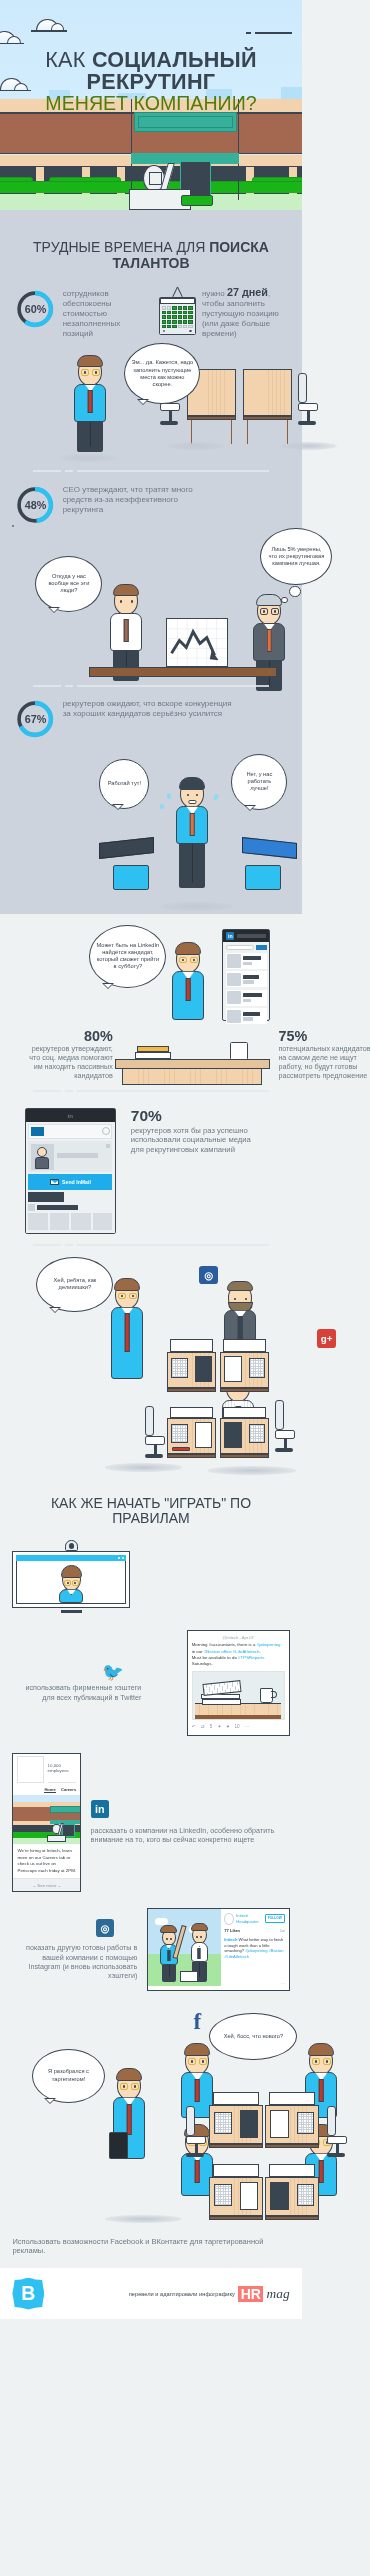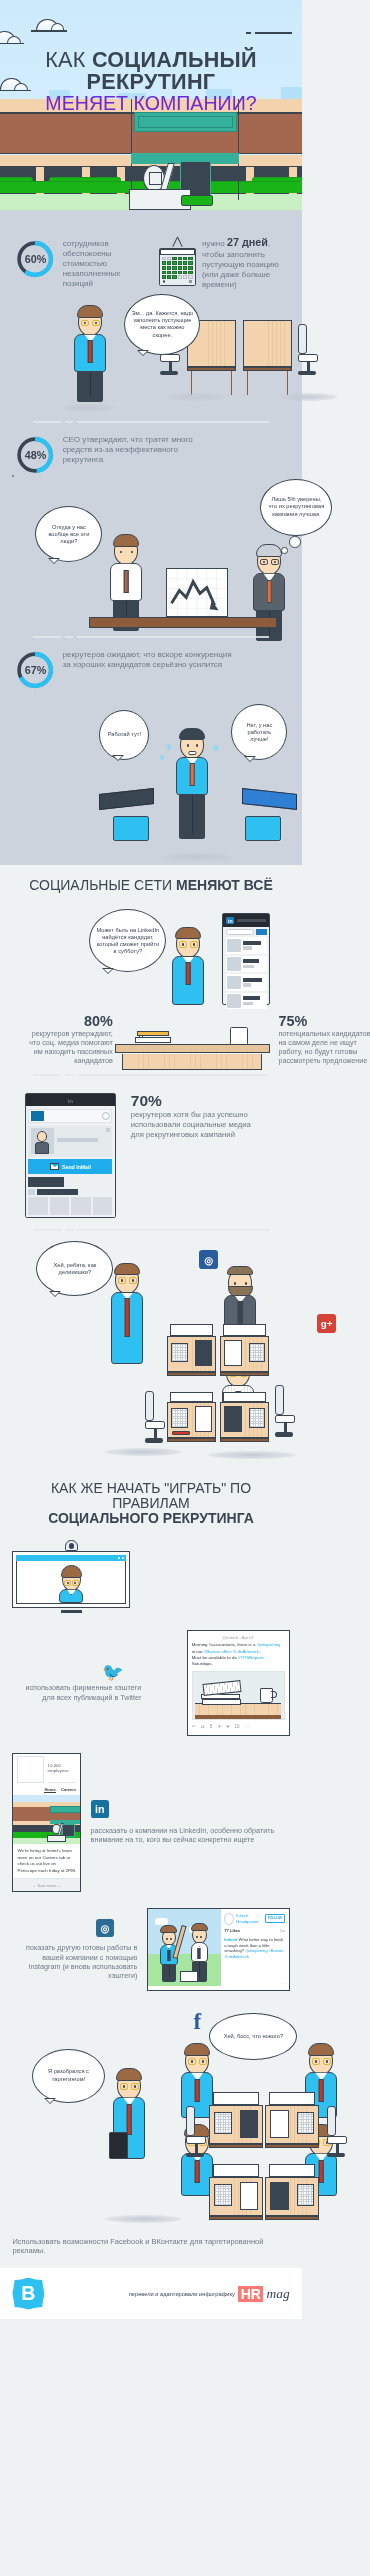--- a/index.html
+++ b/index.html
@@ -25,21 +25,21 @@
   .cloud u { position:absolute; bottom:1px; left:19.6px; width:13.4px; height:7.7px;
     background:linear-gradient(#fff,#e8f4fd); border:1.5px solid #3a4552; border-bottom:none;
     border-radius:7.2px 7.2px 0 0; }
   .dashline { position:absolute; height:1.5px; background:#3a4552; }
 
   .titlewrap { position:absolute; top:49px; left:0; right:0; text-align:center; z-index:6; }
   .t1 { font-size:21.6px; letter-spacing:0.3px; line-height:1; color:#3a4552;
         font-family:"Liberation Sans Narrow","Liberation Sans",sans-serif; }
   .t1 .thin { font-weight:300; }
   .t1 .bold { font-weight:700; }
-  .t2 { font-size:19.6px; line-height:1.1; font-weight:300; color:#6d28d9; margin-top:1px;
+  .t2 { font-size:19.6px; line-height:1.1; font-weight:300; color:#4d7c0f; margin-top:1px;
         font-family:"Liberation Sans Narrow","Liberation Sans",sans-serif; }
 
   
   .building { position:absolute; left:0; right:0; bottom:17.5px; height:111px; }
   .bwall { position:absolute; left:0; right:0; top:14.4px; height:41px; background:#a4674f; border-top:1.5px solid #3a4552; border-bottom:1.5px solid #3a4552;}
   .bband { position:absolute; left:0; right:0; top:0; height:14.4px; background:#f2d3ae; border-bottom:1.5px solid #3a4552;}
   .bband2{ position:absolute; left:0; right:0; top:56px; height:12.4px; background:#f2d3ae; border-bottom:1.5px solid #3a4552;}
   .bdark { position:absolute; left:0; right:0; top:68px; height:27px; background:#3a4552;}
   .bgrass{ position:absolute; left:0; right:0; top:82px; height:12.4px; background:#19b418; border-top:1.5px solid #1a9a19;}
   .bfloor{ position:absolute; left:0; right:0; top:95px; bottom:0; background:#c8f0c4;}
@@ -279,20 +279,24 @@
       <div class="door"></div>
       <div class="logoO"></div>
       <div class="logoslash"></div>
       <div class="signbox"></div>
       <div class="planter"></div>
     </div>
     <div class="ground"></div>
   </div>
 
   <div class="sec grey">
+    <div class="sechead">
+      <span class="thin">ТРУДНЫЕ ВРЕМЕНА ДЛЯ</span>
+      <span class="bold">ПОИСКА ТАЛАНТОВ</span>
+    </div>
 
     <div style="display:flex; gap:15.5px; padding:9.3px 3.1px 0;">
       <div class="statrow" style="flex:1">
         <div class="donut">
           <svg viewBox="0 0 78 78" aria-hidden="true">
             <circle cx="39" cy="39" r="31" fill="none" stroke="#3a4552" stroke-width="7"></circle>
             <circle cx="39" cy="39" r="31" fill="none" stroke="#2ec0f0" stroke-width="9" stroke-dasharray="116.9 194.8" stroke-dashoffset="0"></circle>
           </svg>
           <div class="val">60%</div>
         </div>
@@ -507,24 +511,20 @@
 
       <div style="position:absolute;left:87px;top:101px;width:55px;height:15.5px;background:#3a4552;border:1.5px solid #2a333d;transform:skewY(-6deg);"></div>
       <div style="position:absolute;left:230px;top:101px;width:55px;height:15.5px;background:#2f7fd4;border:1.5px solid #2a333d;transform:skewY(6deg);"></div>
       <div style="position:absolute;left:101px;top:126px;width:36px;height:25px;background:#2ec0f0;border:1.5px solid #3a4552;border-radius:2.1px;"></div>
       <div style="position:absolute;left:233px;top:126px;width:36px;height:25px;background:#2ec0f0;border:1.5px solid #3a4552;border-radius:2.1px;"></div>
       <div class="shadowel" style="left:149px;top:163px;width:72px;"></div>
     </div>
   </div>
 
   <div class="sec light">
-    <div class="sechead">
-      <span class="thin">СОЦИАЛЬНЫЕ СЕТИ</span>
-      <span class="bold">МЕНЯЮТ ВСЁ</span>
-    </div>
 
     <div class="scene" style="height:170px;">
       <div class="bubble tail" style="left:77px; top:10.3px; width:77px; height:63px;">
         <span>Может быть на LinkedIn найдётся кандидат, который сможет прийти в субботу?</span>
       </div>
 
       <div class="person" style="left:160px; top:31px;">
         <div class="head">
           <div class="hair"></div>
           <div class="glasses">
@@ -749,21 +749,20 @@
           <div class="chbase"></div>
       </div>
       <div class="shadowel" style="left:93px;top:212px;width:77px;"></div>
       <div class="shadowel" style="left:196px;top:215px;width:88px;"></div>
     </div>
   </div>
 
   <div class="sec light">
     <div class="sechead" style="padding-top:17.5px;">
       <div class="thin">КАК ЖЕ НАЧАТЬ "ИГРАТЬ" ПО ПРАВИЛАМ</div>
-      <div class="bold">СОЦИАЛЬНОГО РЕКРУТИНГА</div>
     </div>
 
     <div class="tip">
       <div style="width:118px;position:relative;">
         <div style="width:13.4px;height:11.3px;background:#e8edf2;border:1.5px solid #3a4552;border-radius:6.2px 6.2px 1.5px 1.5px;margin:0 auto;position:relative;">
           <div style="position:absolute;left:3.1px;top:2.1px;width:5.7px;height:5.7px;border-radius:50%;background:#3a4552;"></div>
         </div>
         <div class="monitor" style="padding:3.1px;">
           <div style="height:5.2px;background:#2ec0f0;position:relative;">
             <div style="position:absolute;right:2.1px;top:1.5px;width:2.1px;height:2.1px;border-radius:50%;background:#fff;"></div>

